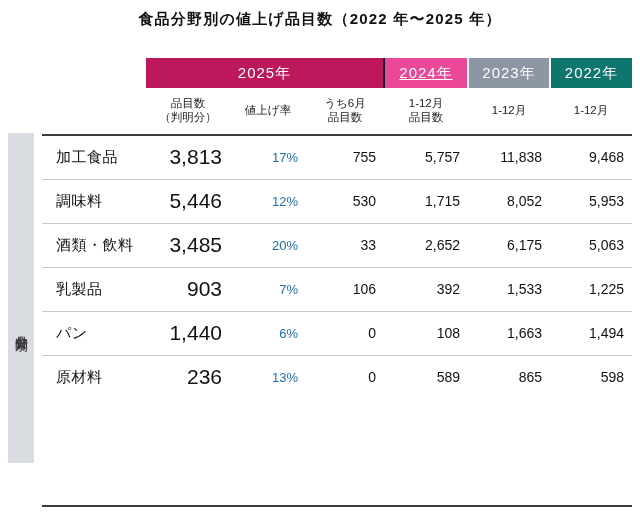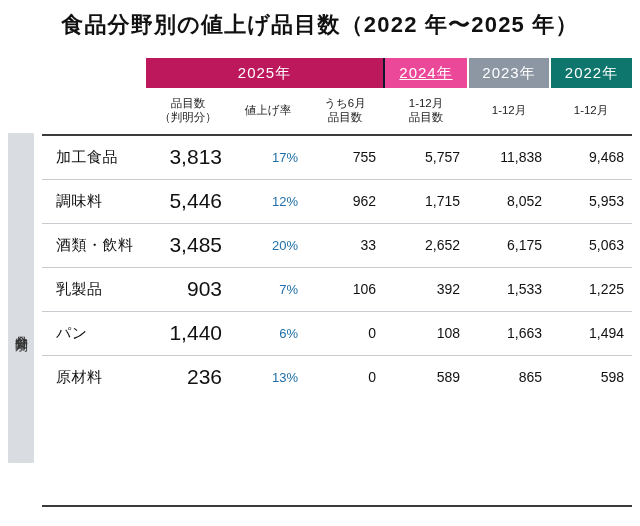--- a/index.html
+++ b/index.html
@@ -19,21 +19,21 @@
     width: 640px;
     height: 526px;
     box-sizing: border-box;
   }
   #title {
     position: absolute;
     left: 0;
     top: 10px;
     width: 640px;
     text-align: center;
-    font-size: 22px;
+    font-size: 15px;
     font-weight: bold;
     letter-spacing: 1.2px;
     color: #111111;
   }
 
   
   #axis-label {
     position: absolute;
     left: 8px;
     top: 133px;
@@ -211,21 +211,21 @@
         <td class="rate">17%</td>
         <td class="small">755</td>
         <td class="small">5,757</td>
         <td class="small">11,838</td>
         <td class="small">9,468</td>
       </tr>
       <tr>
         <td class="name">調味料</td>
         <td class="num">5,446</td>
         <td class="rate">12%</td>
-        <td class="small">962</td>
+        <td class="small">530</td>
         <td class="small">1,715</td>
         <td class="small">8,052</td>
         <td class="small">5,953</td>
       </tr>
       <tr>
         <td class="name">酒類・飲料</td>
         <td class="num">3,485</td>
         <td class="rate">20%</td>
         <td class="small">33</td>
         <td class="small">2,652</td>

